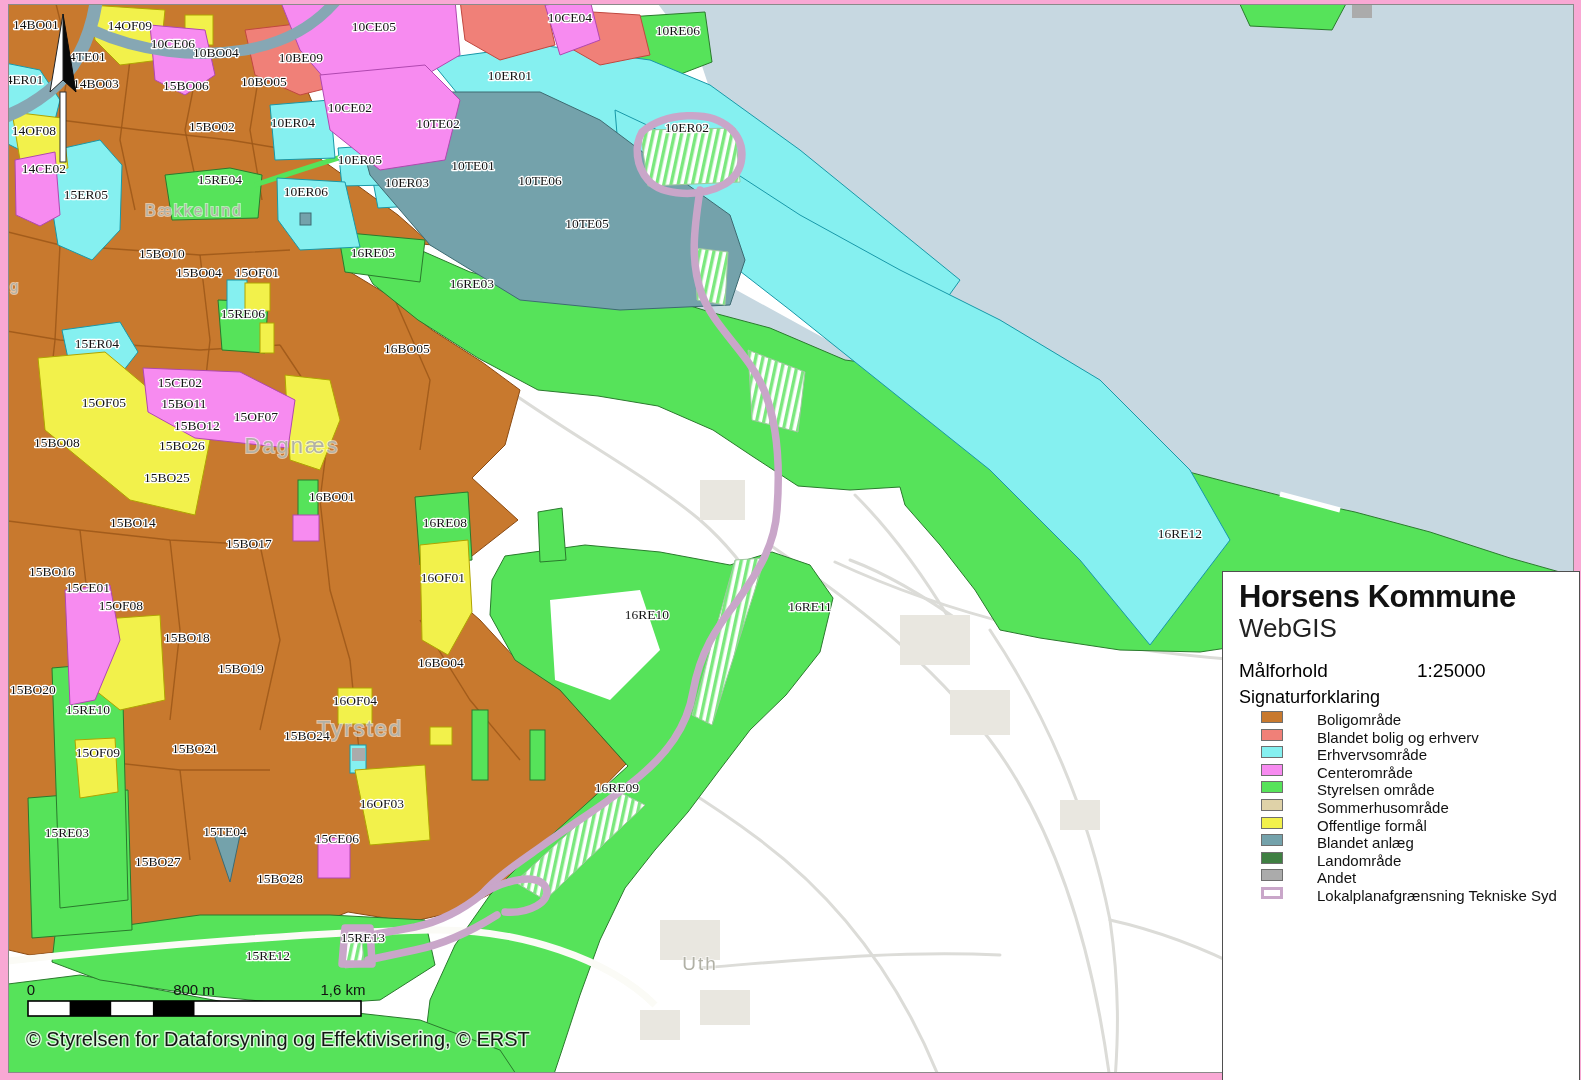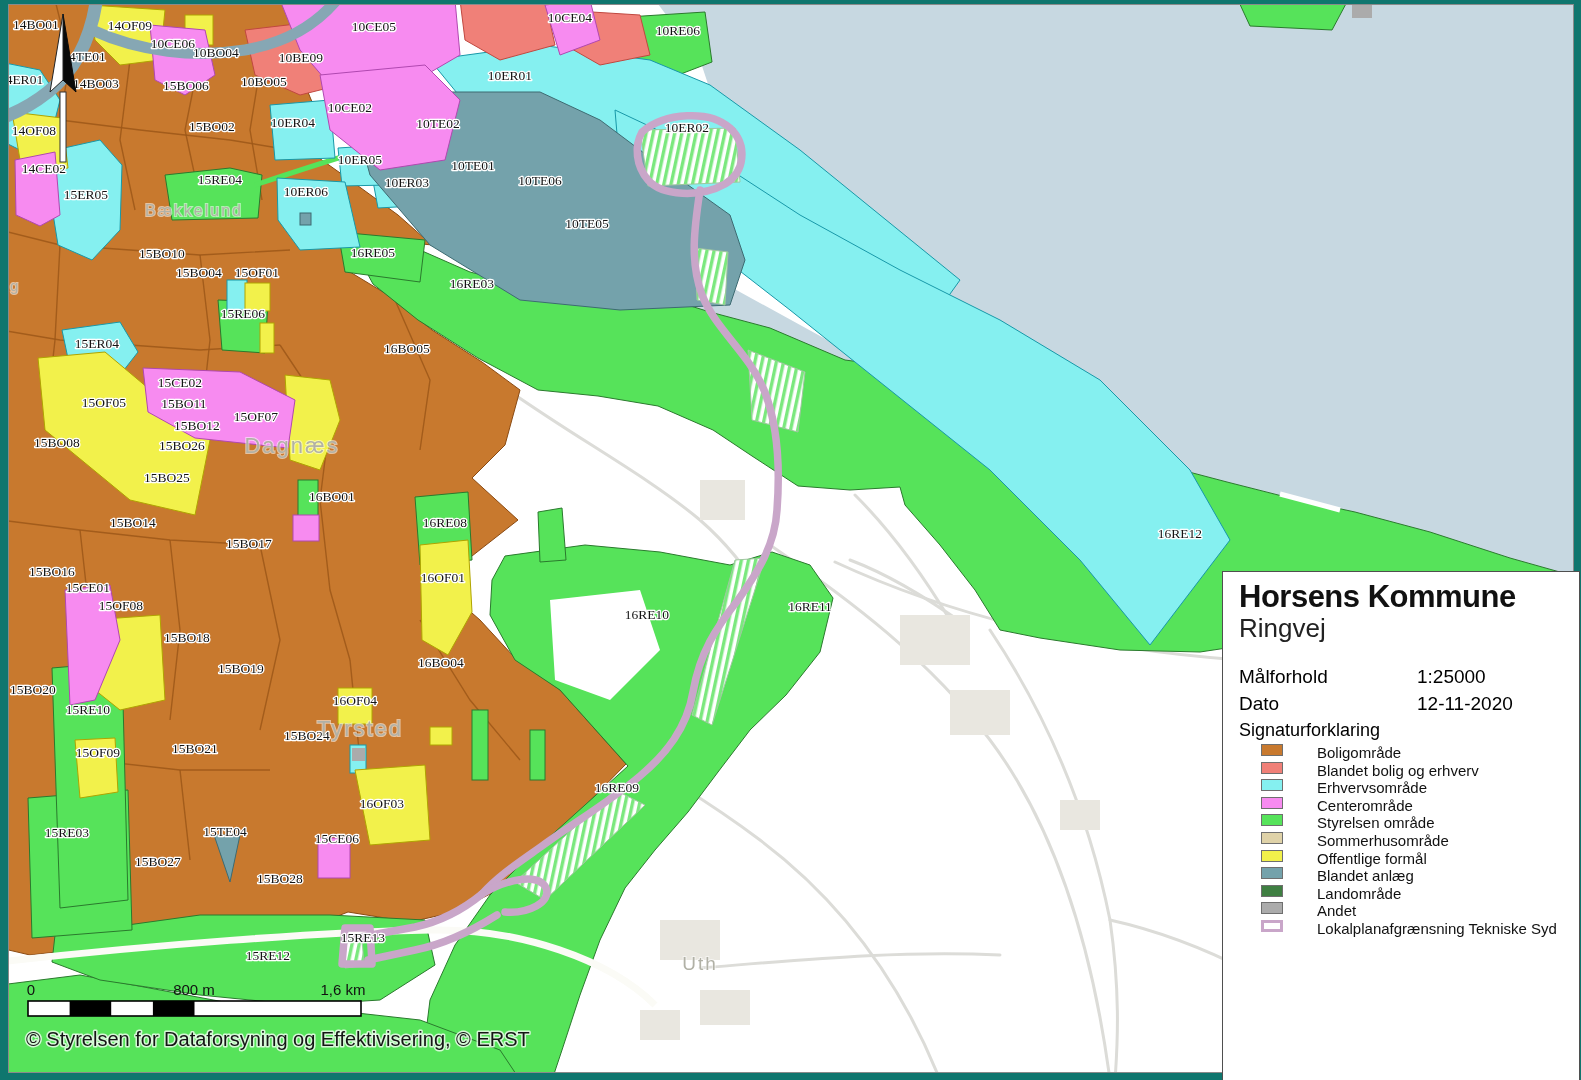--- a/index.html
+++ b/index.html
@@ -1,16 +1,16 @@
 <!DOCTYPE html>
 <html style="--c-water: #C7D8E1; --c-land: #FFFFFF; --c-bolig: #C8792E; --c-blandet: #F08078; --c-erhverv: #85F0F0; --c-center: #F78BF0; --c-rekreativ: #56E35A; --c-sommerhus: #DFD2A8; --c-offentlig: #F2F14B; --c-teknisk: #74A2AB; --c-land_zone: #3F7F42; --c-andet: #ABABAB; --c-lokalplan: #C9A6C9; --c-river: #86A7B4; --c-road: #DCDCD8; --c-street: #9C5718;"><head>
 <meta charset="utf-8">
 <style>
   html,body{margin:0;padding:0;background:#fff;}
-  #stage{position:relative;width:1581px;height:1080px;overflow:hidden;background:#0f766e;
+  #stage{position:relative;width:1581px;height:1080px;overflow:hidden;background:#f9a8d4;
          font-family:"Liberation Sans",sans-serif;}
   #map-svg{position:absolute;left:0;top:0;}
   .zlabel{font:13.5px "Liberation Serif",serif;fill:#141414;text-anchor:middle;
           paint-order:stroke;stroke:#ffffff;stroke-width:2.6px;stroke-linejoin:round;}
   .plabel{font-family:"Liberation Sans",sans-serif;fill:#b1b1a6;text-anchor:middle;
           letter-spacing:2px;paint-order:stroke;stroke:rgba(255,255,255,.55);stroke-width:2px;}
   .scaletxt{font:15px "Liberation Sans",sans-serif;fill:#111;text-anchor:middle;}
   .copytxt{font:20px "Liberation Sans",sans-serif;fill:#151515;paint-order:stroke;
            stroke:rgba(255,255,255,.75);stroke-width:3px;stroke-linejoin:round;}
   
@@ -24,21 +24,21 @@
   .groad{stroke:var(--c-road);stroke-width:3;fill:none;}
   .border-edge{stroke:#2a7a2d;stroke-width:1;}
   
   #panel{position:absolute;left:1222px;top:571px;width:358px;height:629px;
          background:#fff;border:1px solid #4f4f4f;box-sizing:border-box;z-index:5;}
   #panel .pad{padding:8px 0 0 16px;}
   .logo{font-size:31px;font-weight:bold;letter-spacing:-.5px;color:#111;line-height:33px;}
   .appname{font-size:26px;color:#222;line-height:30px;}
   .planline{font-size:19px;color:#111;line-height:27px;}
   .planblock{margin-top:22px;}
-  .metablock{margin-top:20px;}
+  .metablock{margin-top:14px;}
   .metarow{font-size:19px;line-height:27px;display:flex;}
   .metarow .ml{width:178px;}
   .legendtitle{font-size:18px;line-height:27px;}
   .legrow{display:flex;align-items:flex-start;height:17.6px;}
   .legrow .sw{width:22px;height:12px;margin-left:22px;margin-right:34px;
               border:1px solid #6f6f6f;box-sizing:border-box;flex:none;}
   .legrow .sw.outline{border:3px solid var(--c-lokalplan);background:#fff;}
   .legrow .lbl{font-size:15px;color:#111;white-space:nowrap;}
 </style>
 </head>
@@ -334,30 +334,26 @@
 
     <text class="copytxt" x="26" y="1046">© Styrelsen for Dataforsyning og Effektivisering, © ERST</text>
 
     <rect x="8" y="4" width="1566" height="1069" fill="none" stroke="#8a8a8a" stroke-width="2"></rect>
   </g>
 </svg>
 
 <div id="panel">
   <div class="pad">
     <div class="logo">Horsens Kommune</div>
-    <div class="appname">Ringvej</div>
+    <div class="appname">WebGIS</div>
     <div class="metablock">
       <div class="metarow">
         <span class="ml">Målforhold</span>
         <span>1:25000</span>
       </div>
-      <div class="metarow">
-        <span class="ml">Dato</span>
-        <span>12-11-2020</span>
-      </div>
       <div class="legendtitle">Signaturforklaring</div>
     </div>
     <div id="legend-list">
   <div class="legrow">
     <span class="sw" style="background: rgb(200, 121, 46);"></span>
     <span class="lbl">Boligområde</span>
   </div>
 
   <div class="legrow">
     <span class="sw" style="background: rgb(240, 128, 120);"></span>

